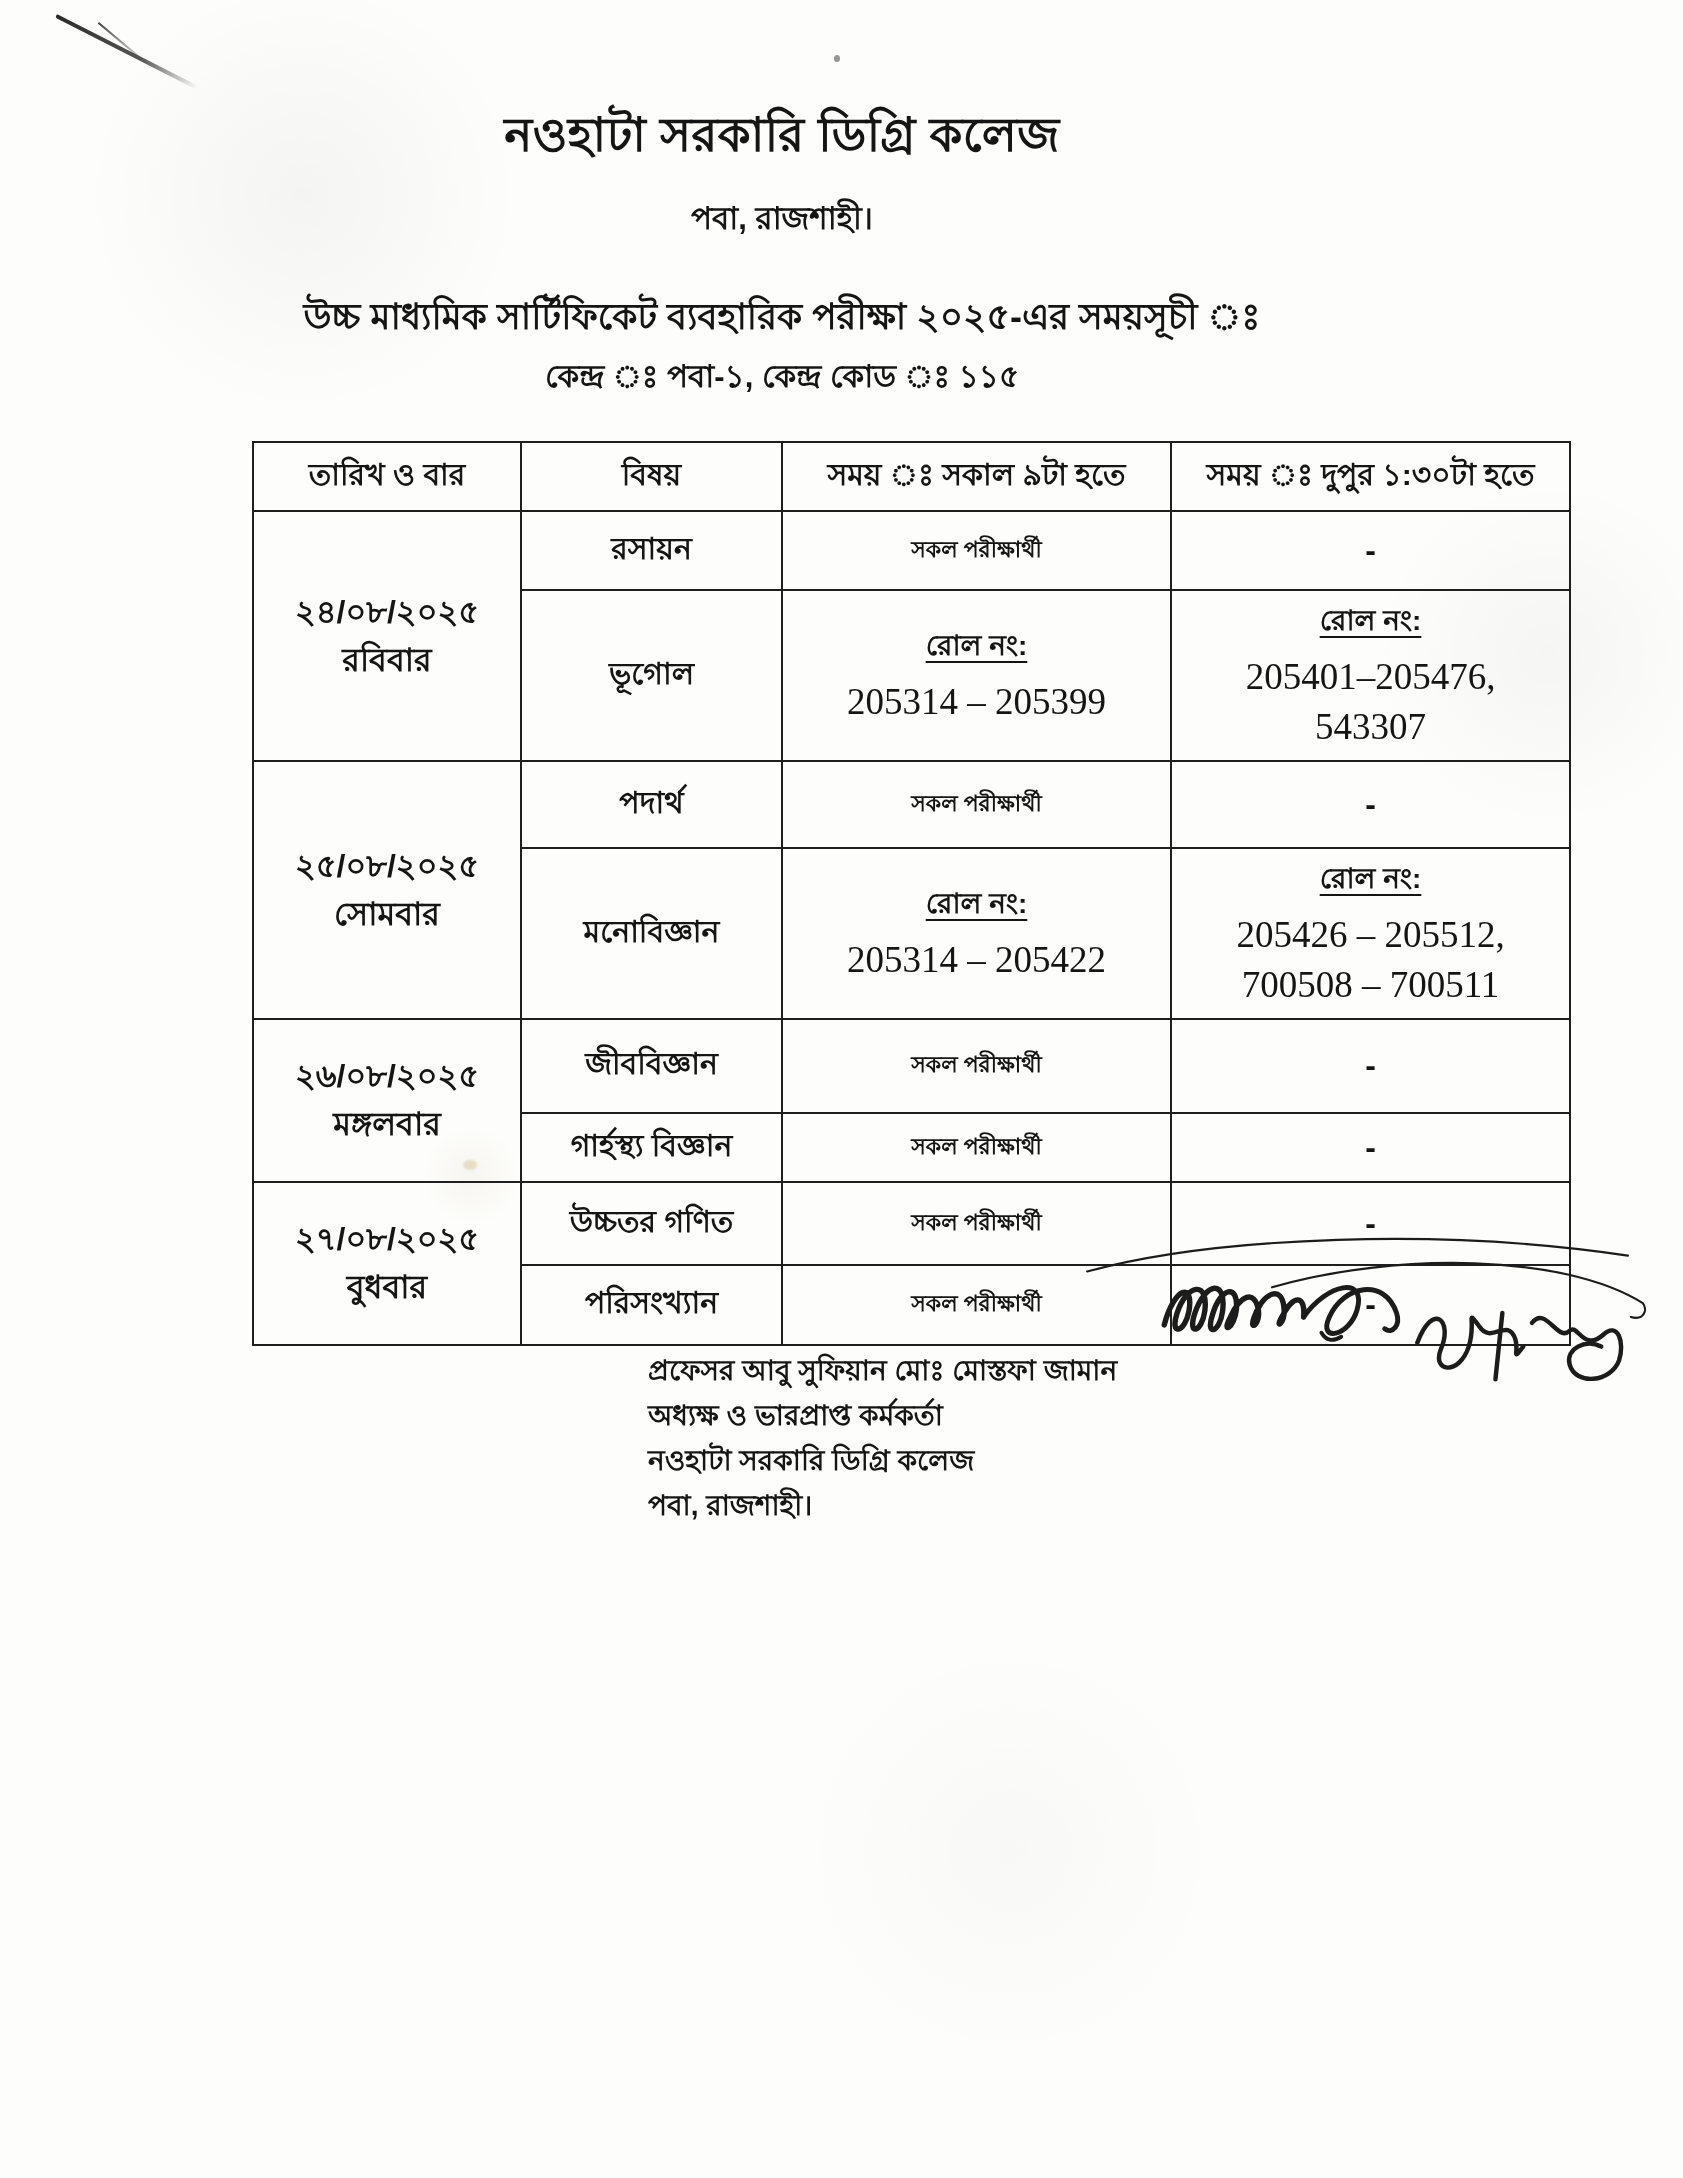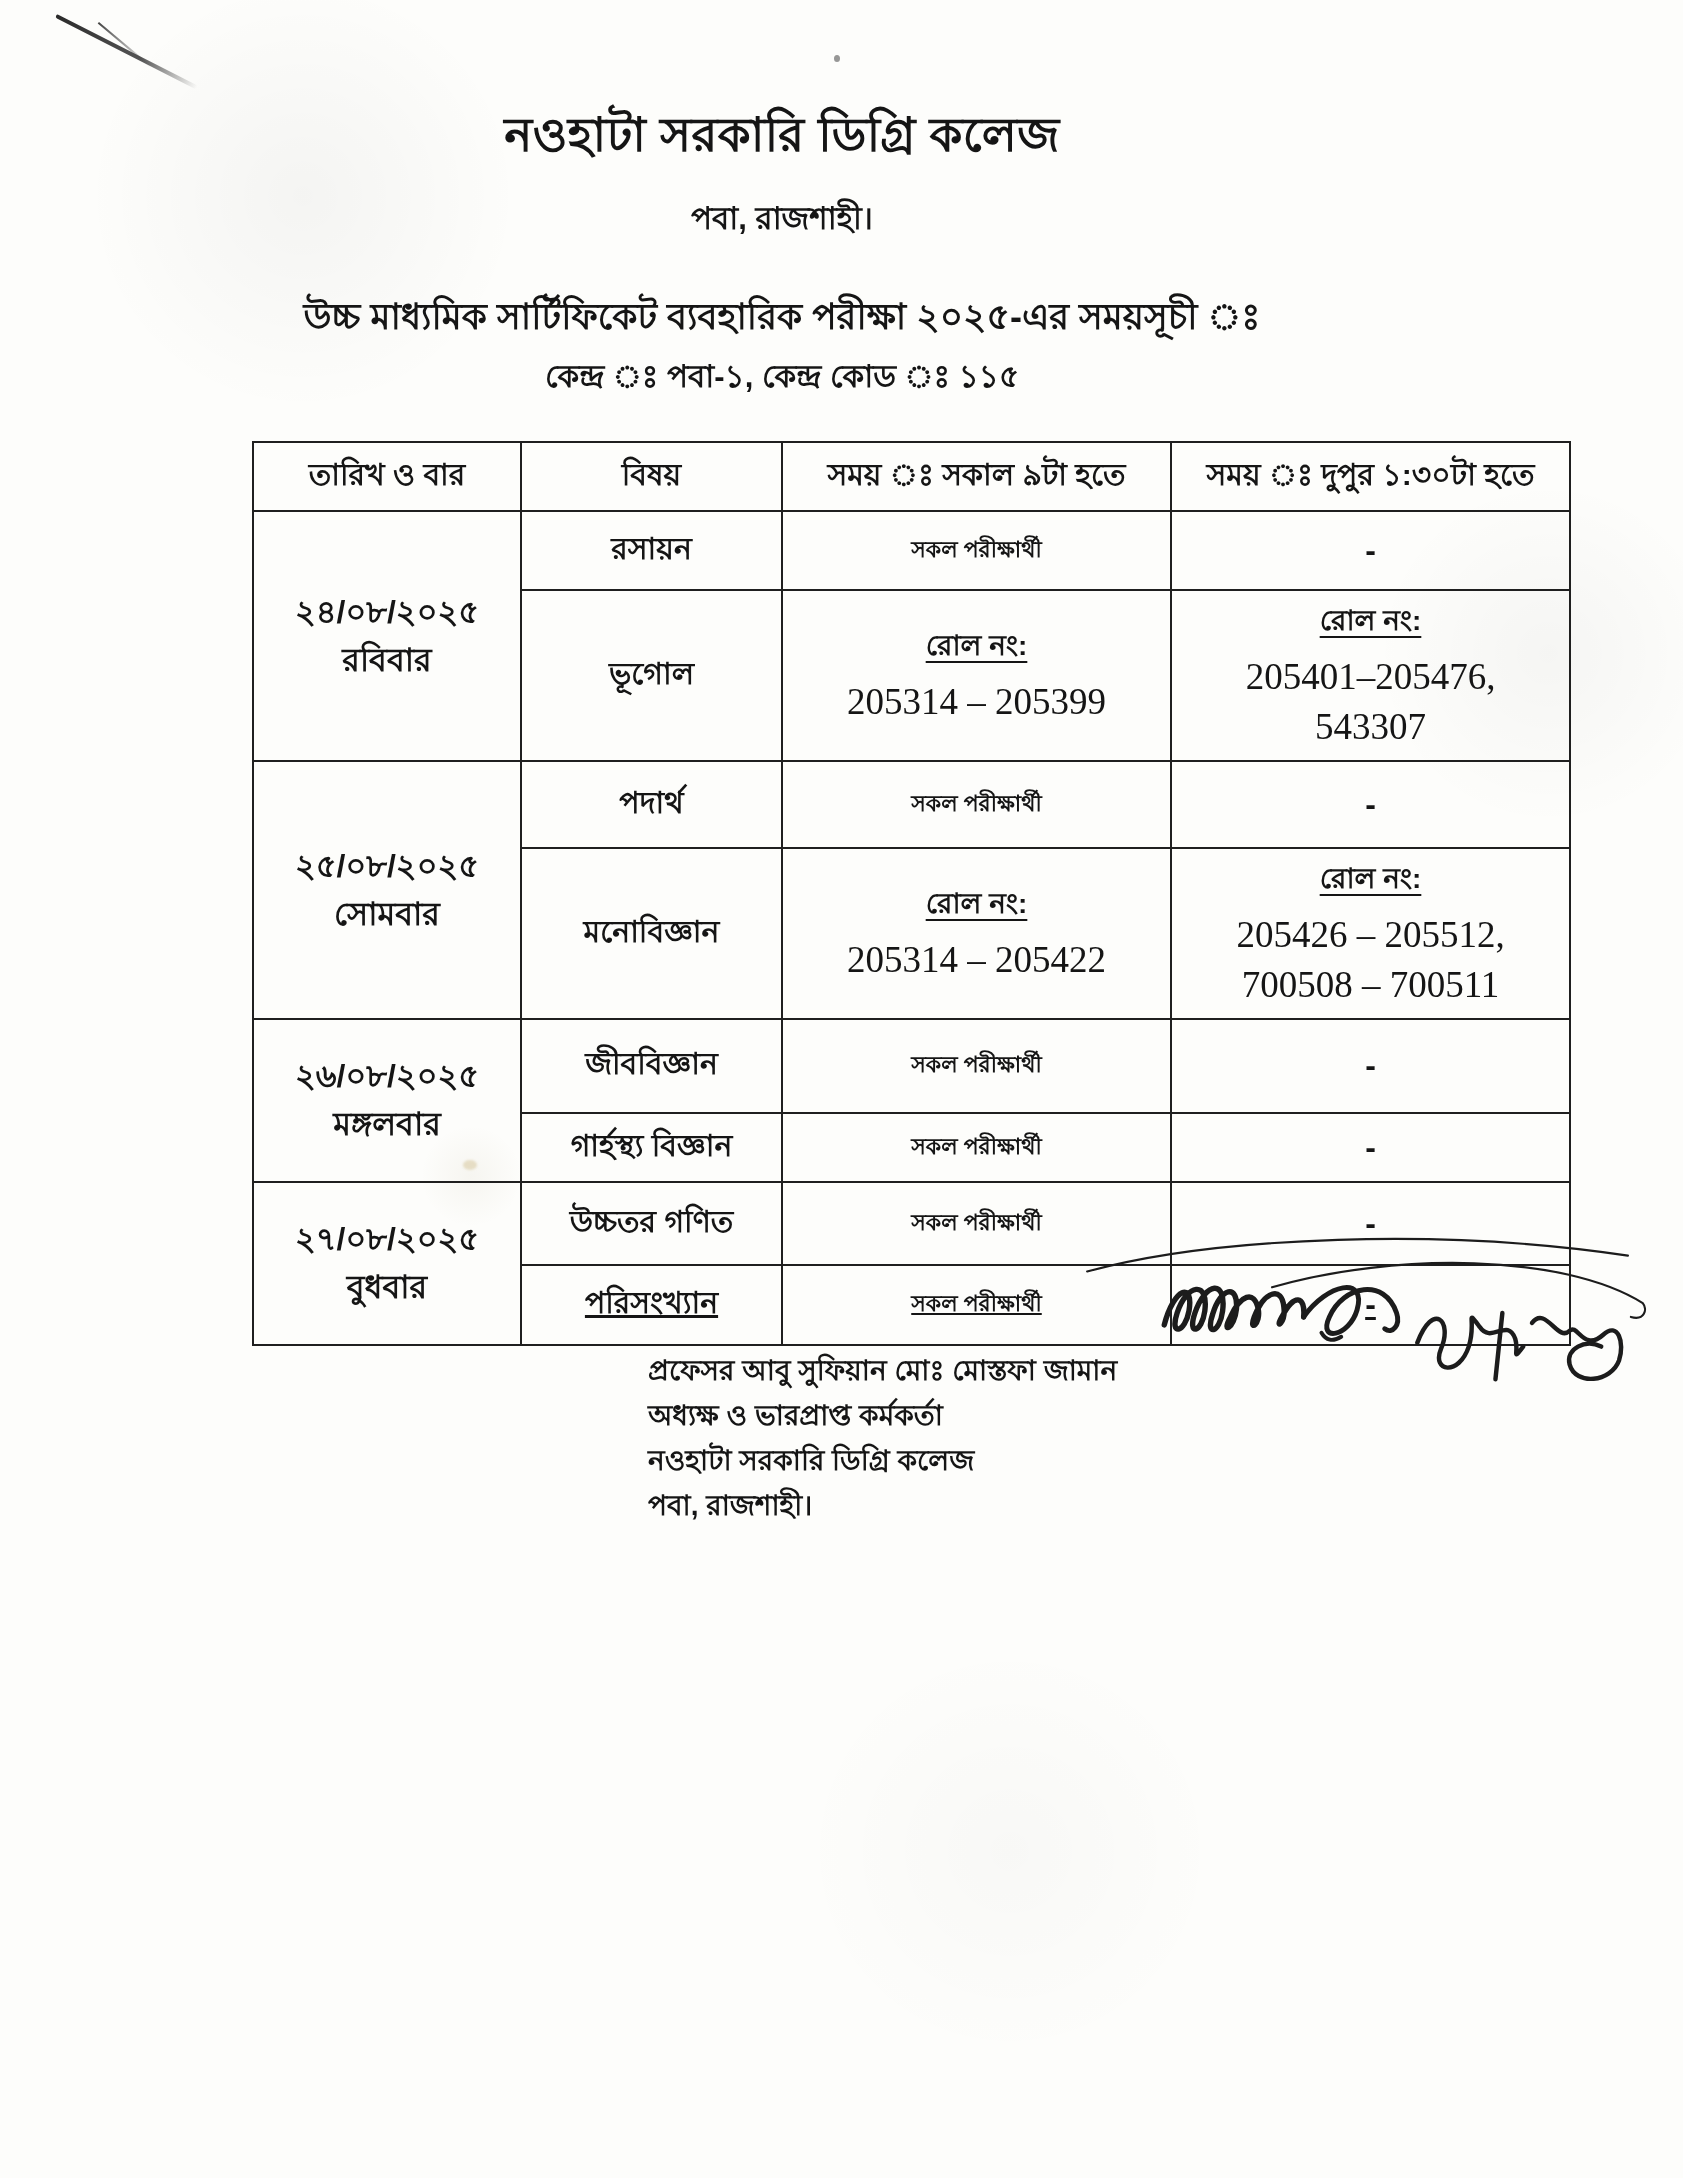--- a/index.html
+++ b/index.html
@@ -59,21 +59,21 @@
   th.c1{width:250px;} th.c2{width:243px;margin-top:9px;} th.c3{width:371px;} th.c4{width:381px;margin-left:41px;}
   table.schedule th{font-size:30px;font-weight:bold;}
   .date-cell{font-size:32px;font-weight:bold;line-height:1.5;}
   .subject{font-size:30px;font-weight:bold;margin-left:25px;}
   .all-cand{font-size:22px;font-weight:bold;}
   .dash{font-size:32px;font-weight:bold;}
   .roll-label{font-size:28px;font-weight:bold;text-decoration:underline;text-underline-offset:6px;display:block;margin-bottom:6px;}
   .roll-lines{font-family:"Liberation Serif","DejaVu Serif",serif;font-size:37px;font-weight:normal;line-height:1.35;}
   tr.h60 {height:59px;}  tr.h80 {height:79px;}  tr.h160{height:158px;}
   tr.h88 {height:87px;}  tr.h136{height:135px;} tr.h90 {height:94px;}
-  tr.h56 {height:55px;}  tr.h84 {height:83px;}  tr.h64 {height:80px;text-decoration:underline;}
+  tr.h56 {height:55px;}  tr.h84 {height:83px;}  tr.h64 {height:80px;}
 
   
   .sig-svg{position:absolute;left:1069px;top:1226px;}
   .sig-block{
     position:absolute;left:648px;top:1348px;width:693px;
     text-align:left;font-size:28px;font-weight:bold;line-height:45px;
   }
 </style>
 </head>
 <body>

